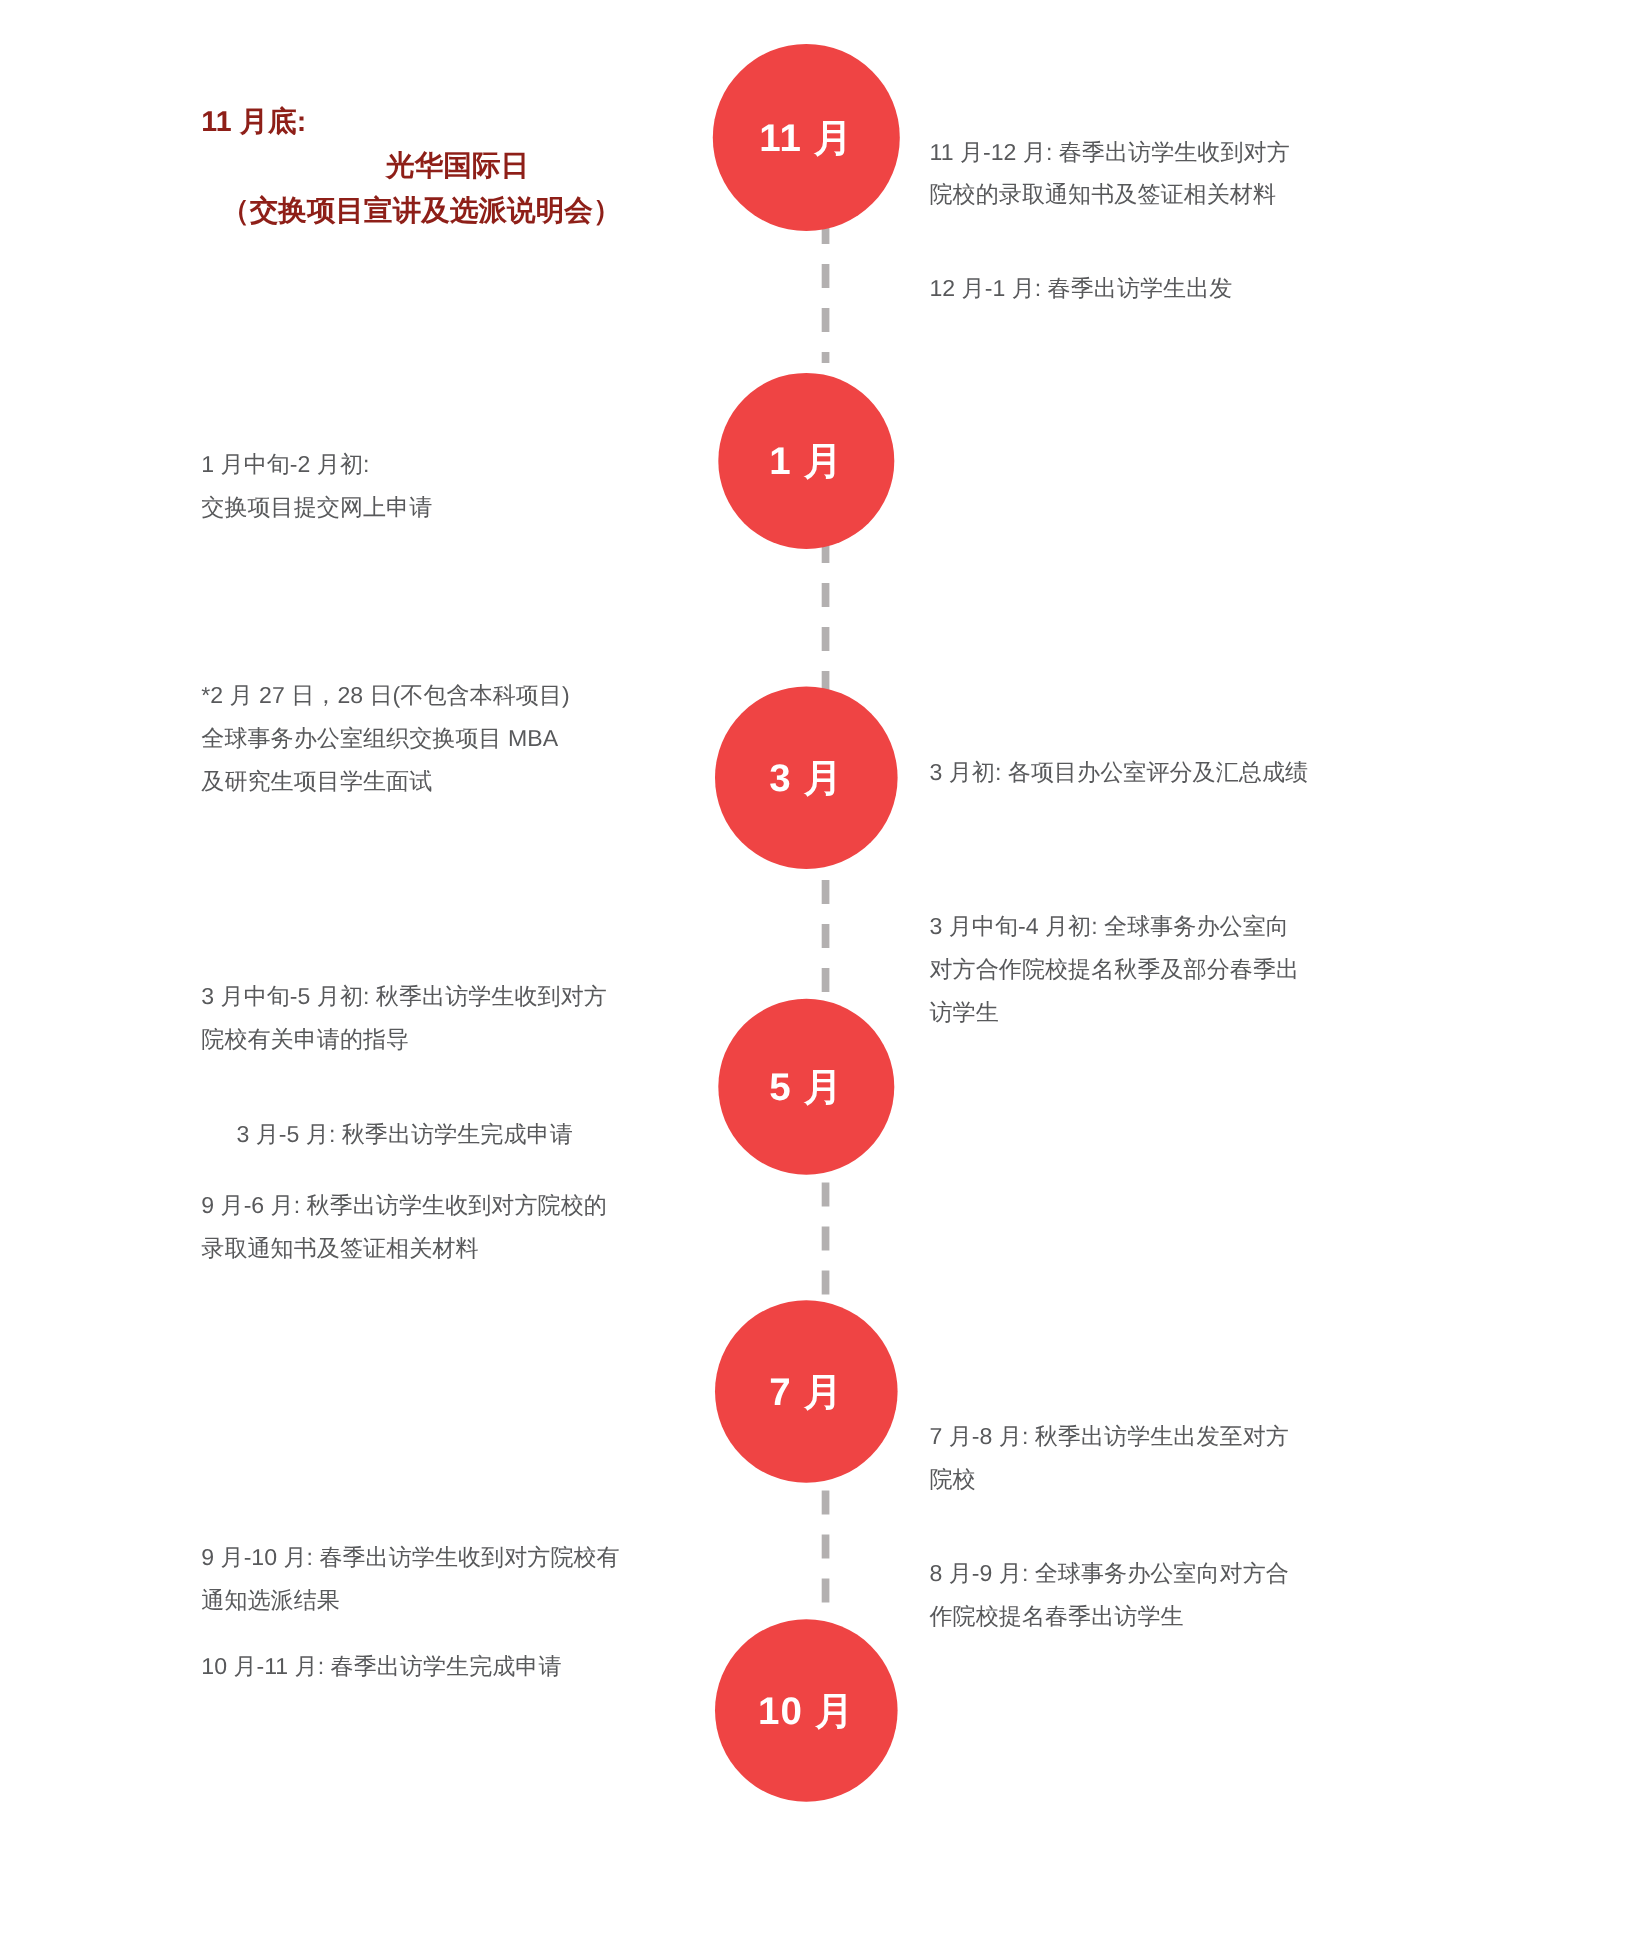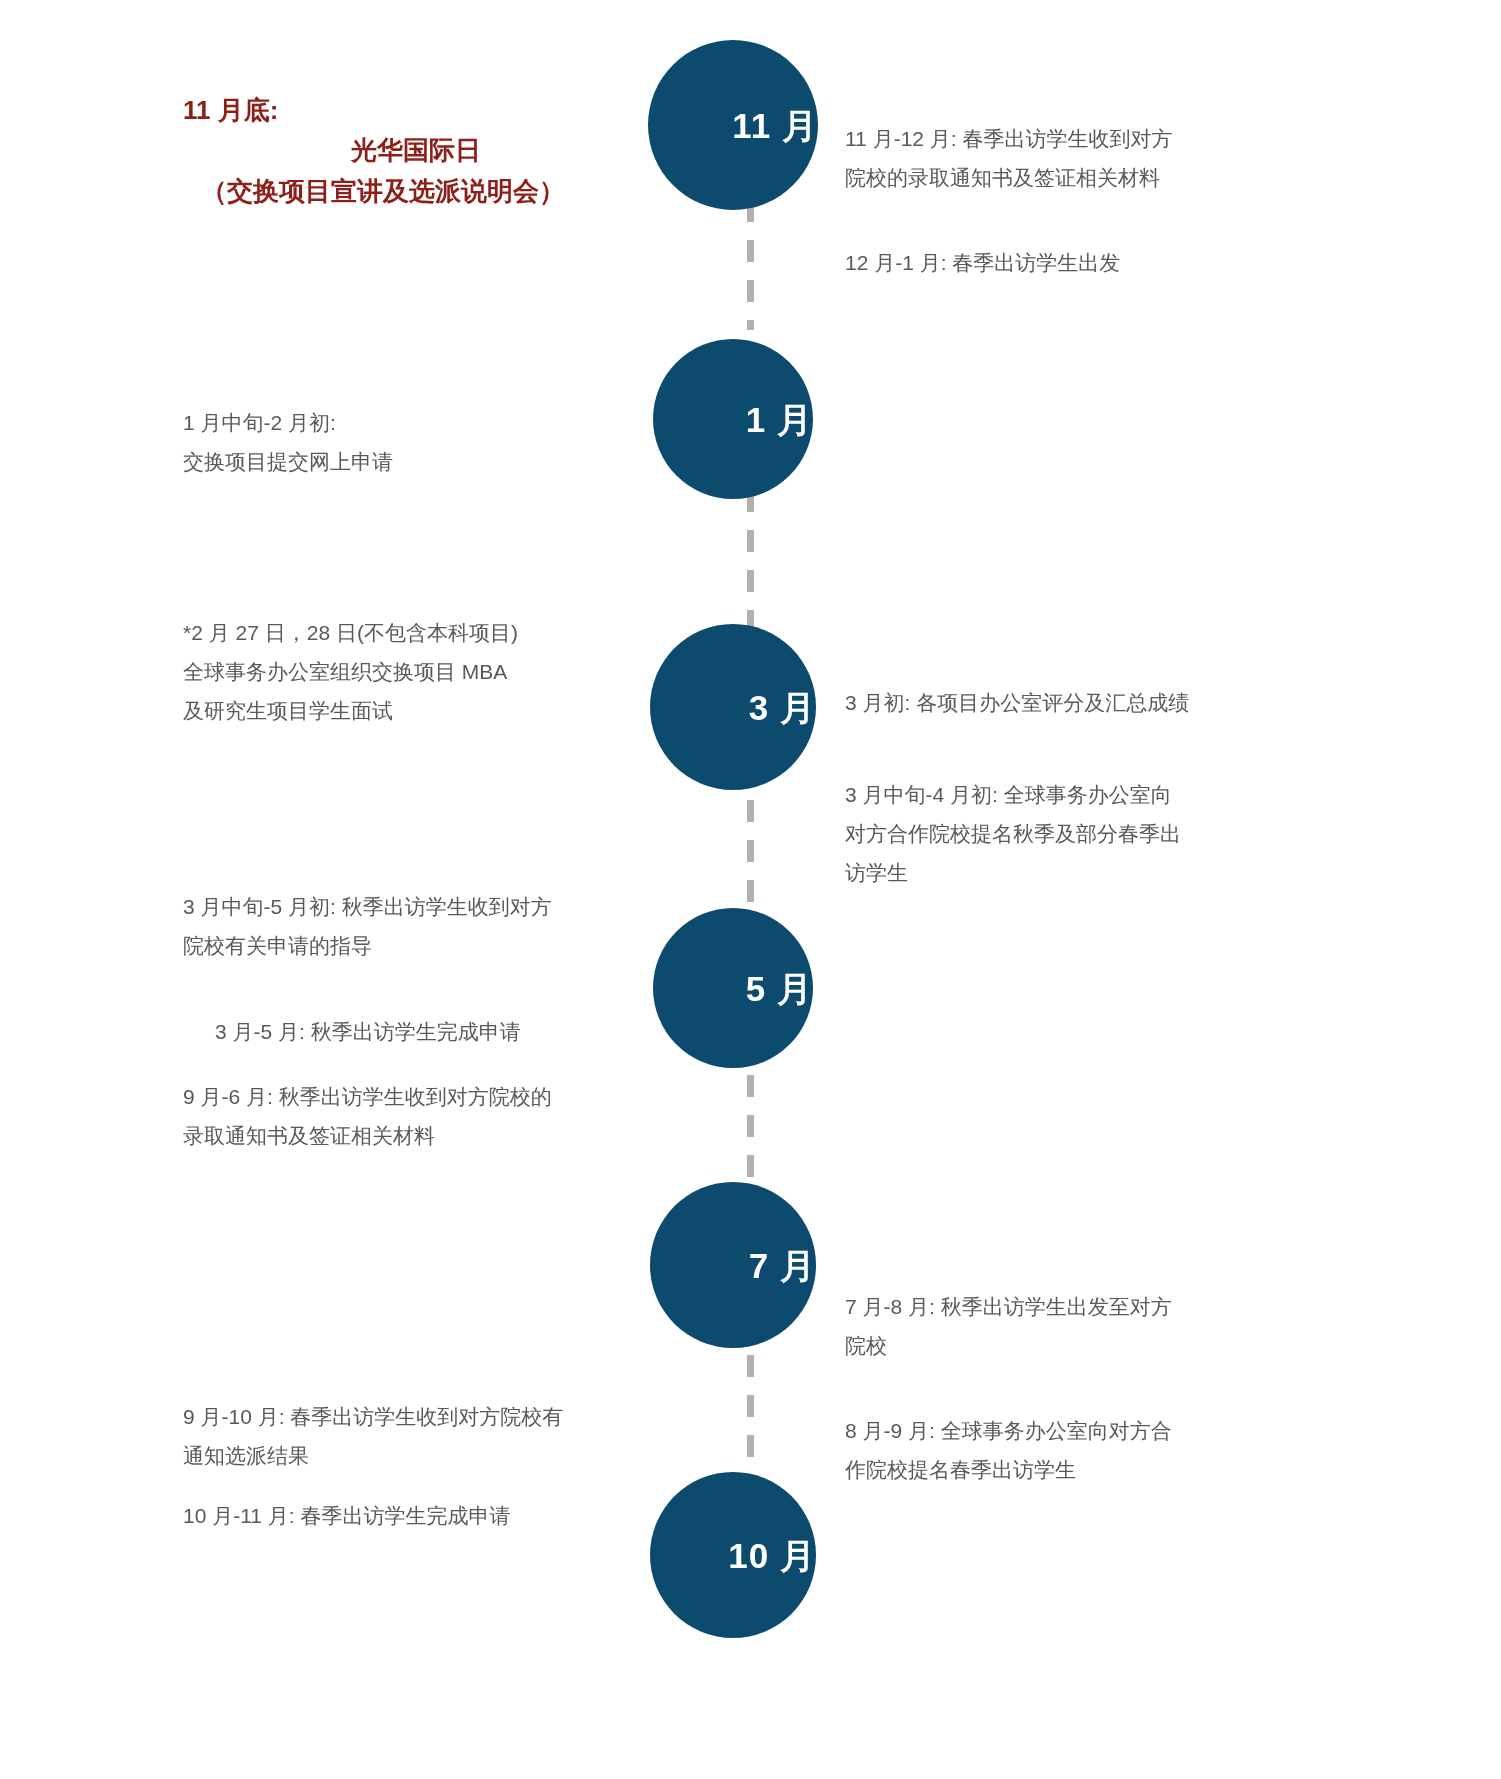--- a/index.html
+++ b/index.html
@@ -24,25 +24,25 @@
     position: absolute;
     left: 747px;
     width: 7px;
     background-image: linear-gradient(to bottom, #b3b0b0 0px, #b3b0b0 22px, rgba(255,255,255,0) 22px, rgba(255,255,255,0) 40px);
     background-size: 7px 40px;
     background-repeat: repeat-y;
   }
   .node {
     position: absolute;
     border-radius: 50%;
-    background: #0c4a6e;
+    background: #ef4444;
     color: #ffffff;
     display: flex;
     align-items: center;
-    justify-content: flex-end;
+    justify-content: center;
     font-weight: bold;
     letter-spacing: 1px;
     z-index: 3;
   }
   .node-label {
     font-size: 35px;
     line-height: 1;
     white-space: nowrap;
   }
   .headline {
@@ -116,21 +116,21 @@
 
   <div class="note left" style="left:183px;top:614px;width:480px;">
     <div>*2 月 27 日，28 日(不包含本科项目)</div>
     <div>全球事务办公室组织交换项目 MBA</div>
     <div>及研究生项目学生面试</div>
   </div>
 
   <div class="note right" style="left:845px;top:684px;width:490px;">
     <div>3 月初: 各项目办公室评分及汇总成绩</div>
   </div>
-  <div class="note right" style="left:845px;top:776px;width:500px;">
+  <div class="note right" style="left:845px;top:824px;width:500px;">
     <div>3 月中旬-4 月初: 全球事务办公室向</div>
     <div>对方合作院校提名秋季及部分春季出</div>
     <div>访学生</div>
   </div>
 
   <div class="note left" style="left:183px;top:888px;width:510px;">
     <div>3 月中旬-5 月初: 秋季出访学生收到对方</div>
     <div>院校有关申请的指导</div>
   </div>
   <div class="note left" style="left:183px;top:1013px;width:510px;margin-left:32px;">

